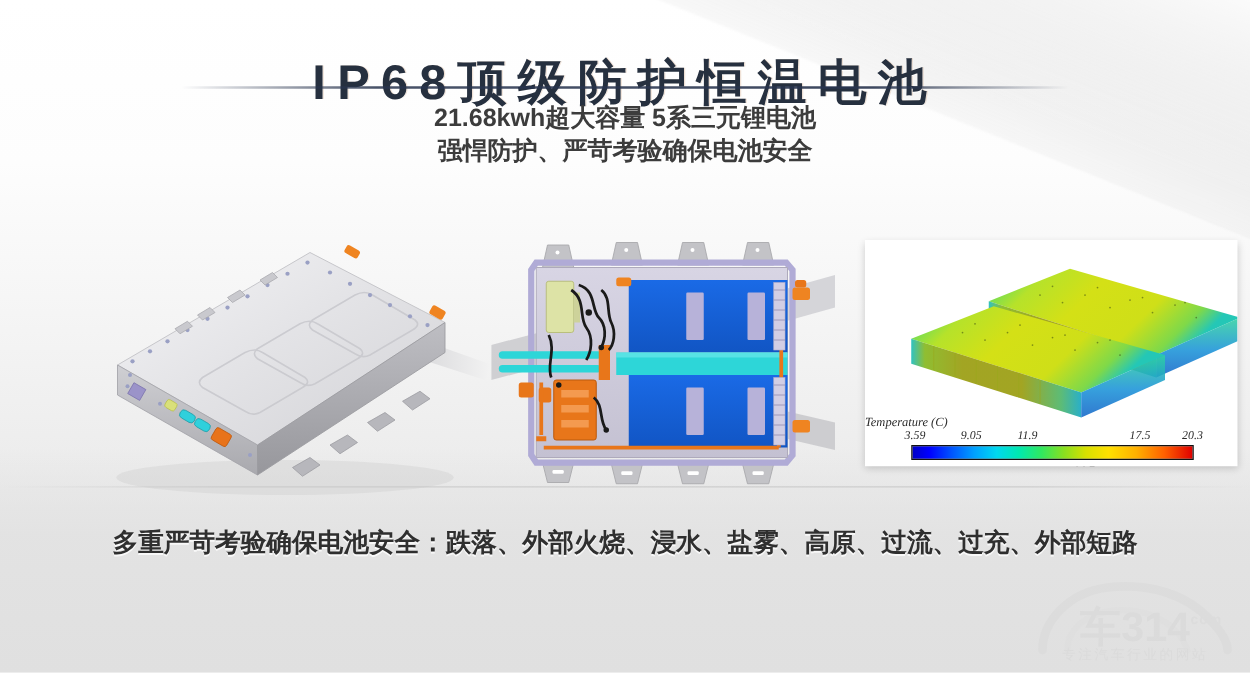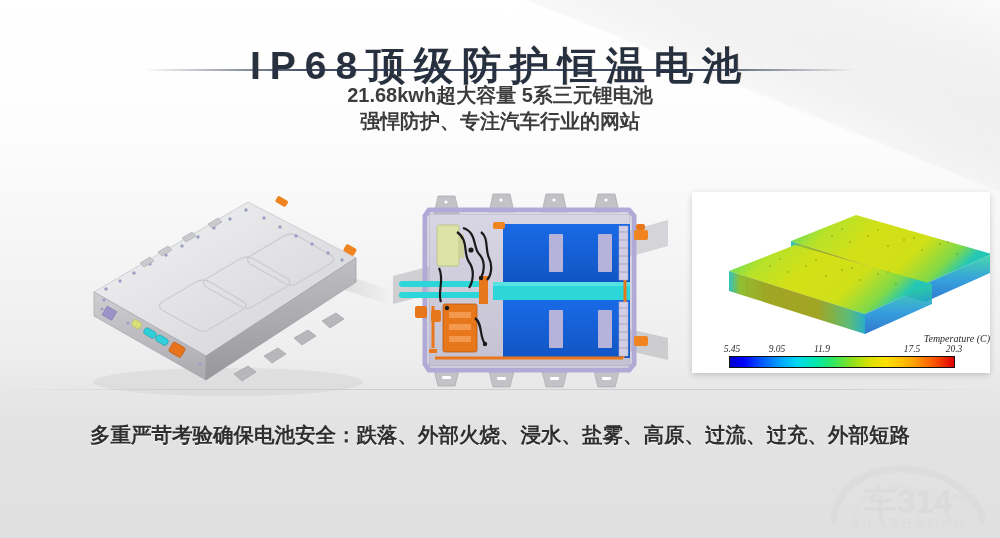--- a/index.html
+++ b/index.html
@@ -95,21 +95,21 @@
   .pack-open{position:absolute;left:393px;top:188px;width:275px;height:205px;}
 
   
   .thermal{
     position:absolute;left:692px;top:192px;width:298px;height:181px;
     background:#ffffff;box-shadow:0 2px 6px rgba(0,0,0,.18);
     overflow:hidden;
   }
   .thermal svg{display:block;}
   .th-legend-title{
-    position:absolute;left:0;top:141px;width:298px;text-align:right;
+    position:absolute;left:0;top:141px;width:298px;text-align:left;
     font-family:"Liberation Serif","DejaVu Serif",serif;font-style:italic;
     font-size:10px;color:#2b2b2b;
   }
   .th-ticks{
     position:absolute;left:30px;top:152px;width:238px;height:12px;
   }
   .th-ticks span{
     position:absolute;font-family:"Liberation Serif","DejaVu Serif",serif;
     font-style:italic;font-size:9.5px;color:#2b2b2b;transform:translateX(-50%);
   }
@@ -130,21 +130,21 @@
   <div class="band band-a"></div>
   <div class="band band-b"></div>
   <div class="band band-c"></div>
   <div class="band band-floor"></div>
   <div class="band band-floorline"></div>
 
   <div class="title">IP68顶级防护恒温电池</div>
   <div class="title-rule"></div>
   <div class="subtitle">
     <div>21.68kwh超大容量 5系三元锂电池</div>
-    <div>强悍防护、专注汽车行业的网站</div>
+    <div>强悍防护、严苛考验确保电池安全</div>
   </div>
 
   <div class="pack-closed">
     <svg width="340" height="210" viewBox="0 0 340 210">
       <defs>
         <linearGradient id="lidG" x1="0" y1="0" x2="1" y2="1">
           <stop offset="0%" stop-color="#f4f4f6"></stop>
           <stop offset="45%" stop-color="#e4e4e7"></stop>
           <stop offset="100%" stop-color="#d2d2d6"></stop>
         </linearGradient>
@@ -439,21 +439,21 @@
           <circle cx="88" cy="67" r="0.7"></circle>
             <circle cx="124" cy="68" r="0.7"></circle>
           <circle cx="160" cy="76" r="0.7"></circle>
             <circle cx="196" cy="80" r="0.7"></circle>
         </g>
       </g>
     </svg>
 
     <div class="th-legend-title">Temperature (C)</div>
     <div class="th-ticks">
-      <span style="left:10px;">5.45</span>
+      <span style="left:10px;">3.59</span>
       <span style="left:55px;">9.05</span>
       <span style="left:100px;">11.9</span>
       <span style="left:145px;margin-top:28px;">14.7</span>
       <span style="left:190px;">17.5</span>
       <span style="left:232px;">20.3</span>
     </div>
     <div class="th-bar"></div>
   </div>
 
   <div class="caption cap1">多重严苛考验确保电池安全：跌落、外部火烧、浸水、盐雾、高原、过流、过充、外部短路</div>

